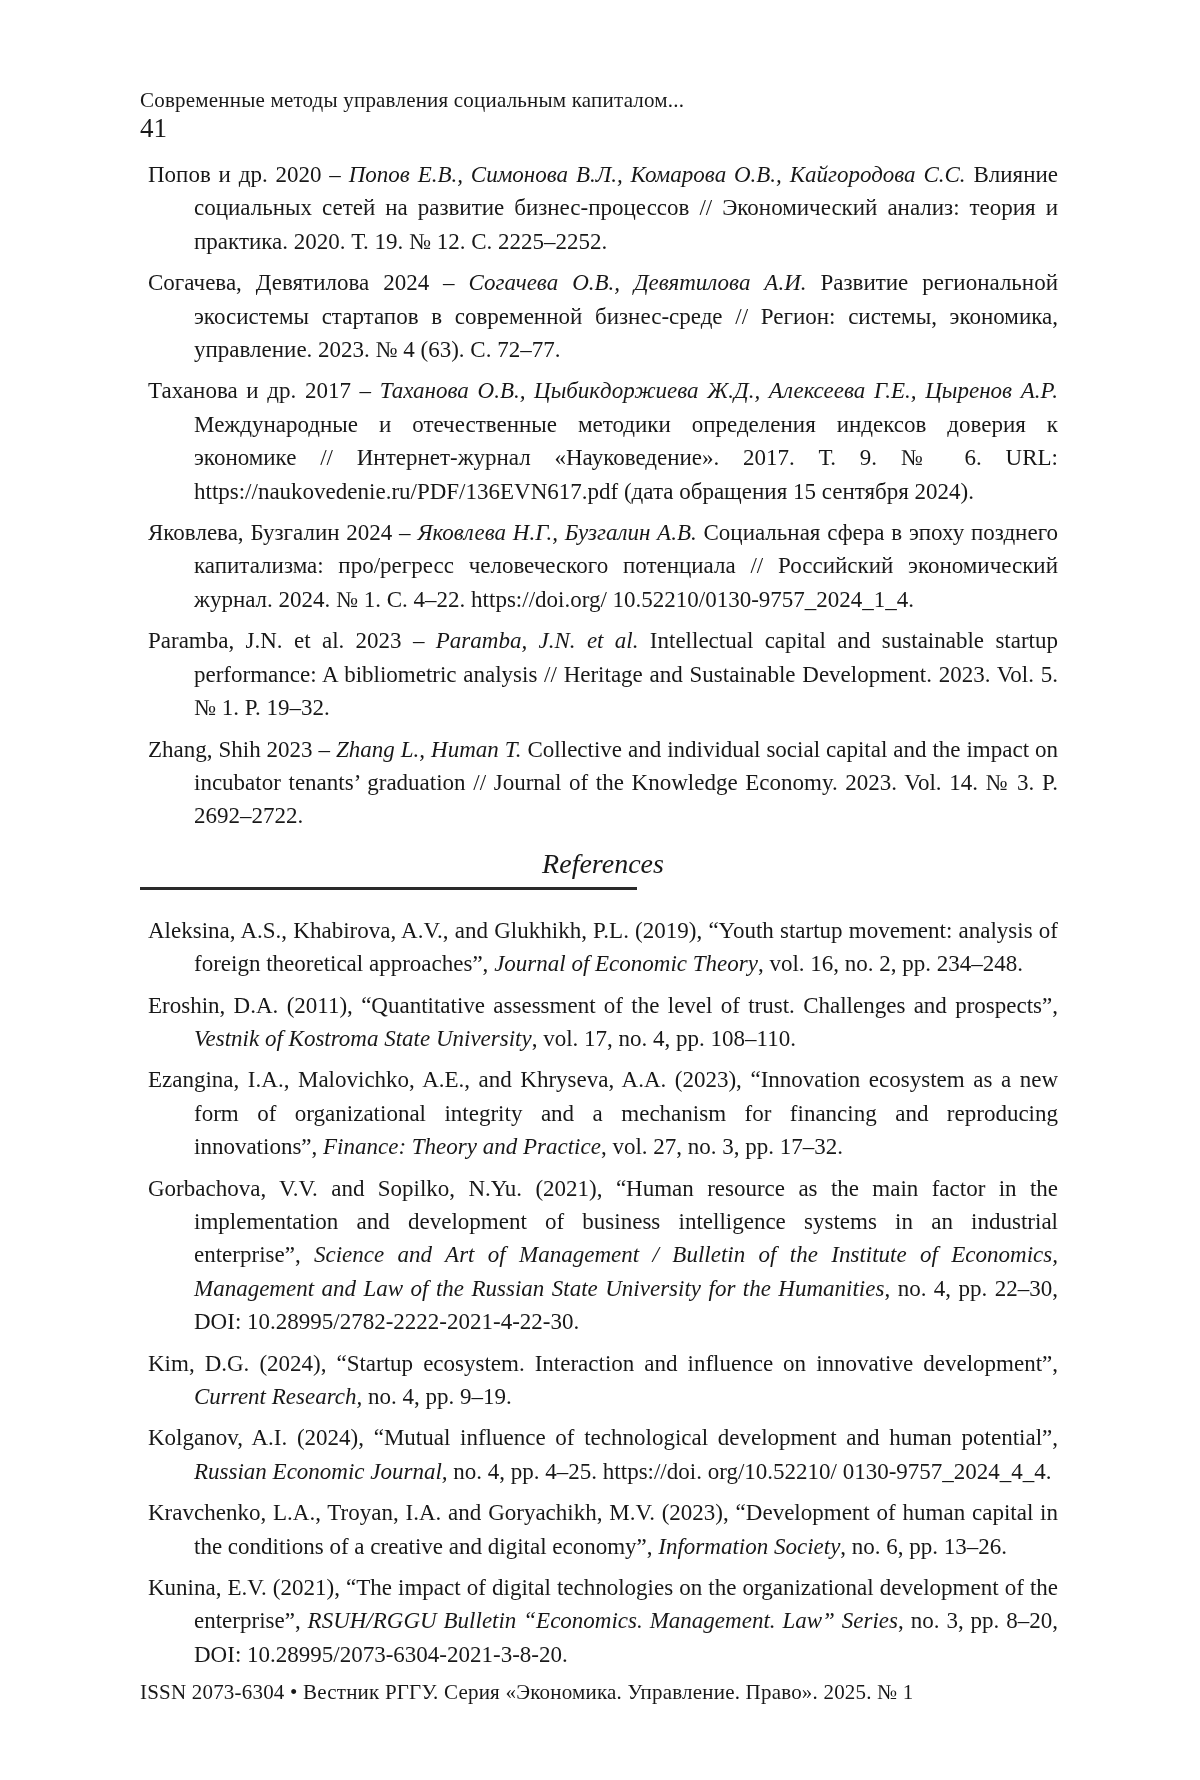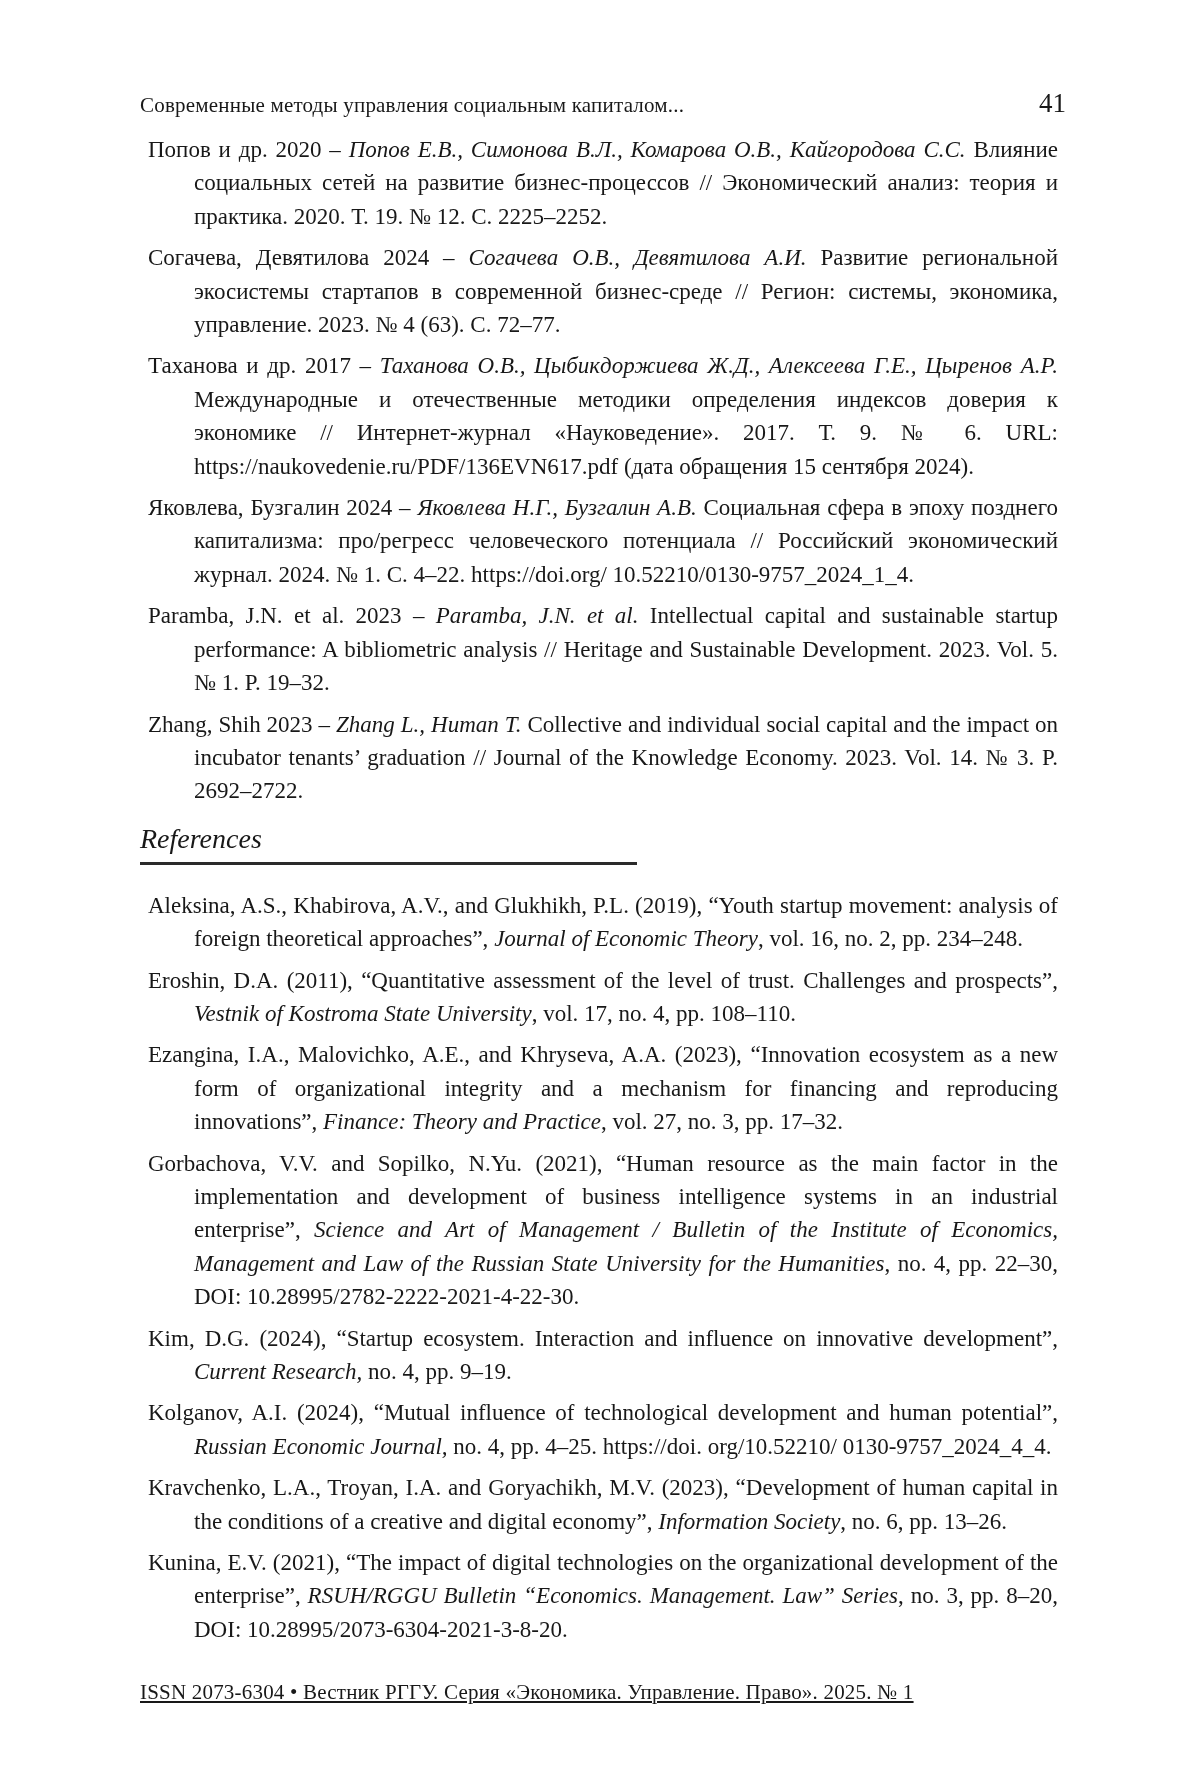--- a/index.html
+++ b/index.html
@@ -16,20 +16,21 @@
     font-family: "Liberation Serif", "DejaVu Serif", serif;
     box-sizing: border-box;
     padding: 88px 134px 0 140px;
     overflow: hidden;
   }
   .running-head {
     display: flex;
     justify-content: space-between;
     align-items: baseline;
     margin-bottom: 14px;
+    flex-direction: column;
   }
   .running-title {
     font-size: 21px;
     letter-spacing: 0.2px;
   }
   .pagenum {
     font-size: 27px;
   }
   .refs p.entry {
     margin: 8px;
@@ -39,34 +40,34 @@
     font-size: 23px;
     line-height: 33.4px;
   }
   .refs p.entry i { font-style: italic; }
   .refs-heading {
     margin: 14px 0 0 0;
     font-size: 28px;
     font-weight: normal;
     font-style: italic;
     line-height: 34px;
+    text-align: center;
   }
   .heading-rule {
     width: 497px;
     height: 3px;
     background: #2a2a2a;
     margin: 6px 0 24px 0;
   }
   .footer {
     position: absolute;
     left: 140px;
     top: 1680px;
     font-size: 21px;
     letter-spacing: 0.2px;
-    text-decoration: underline;
   }
 </style>
 </head>
 <body>
 
 <div class="page">
 
   <div class="running-head">
     <span class="running-title">Современные методы управления социальным капиталом...</span>
     <span class="pagenum">41</span>

